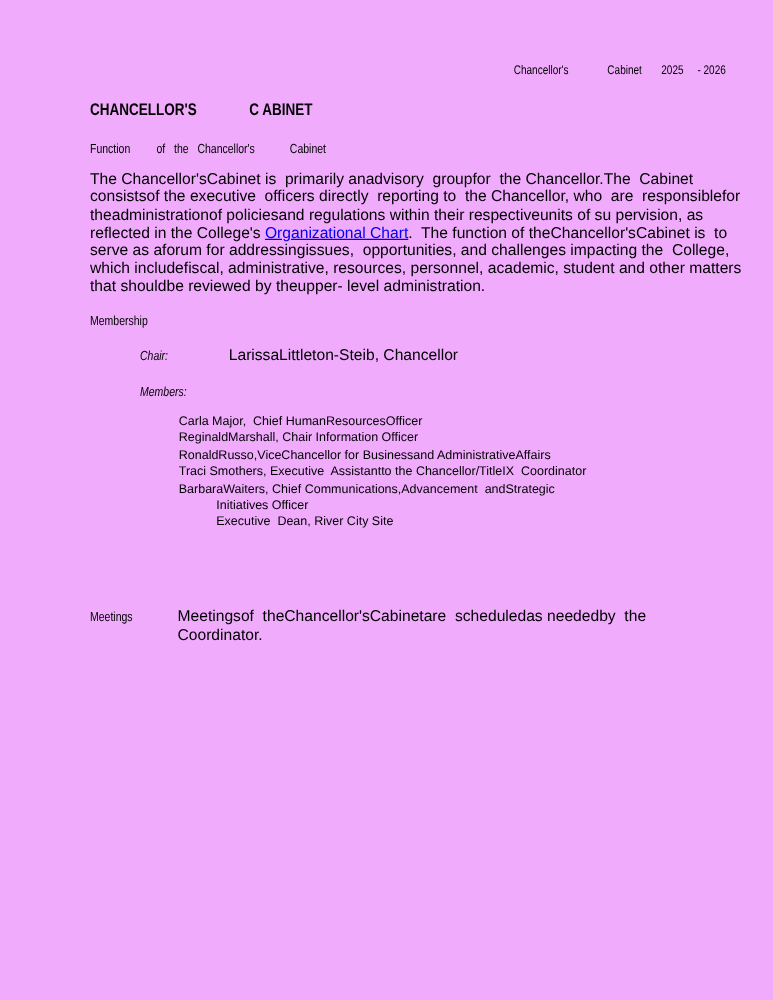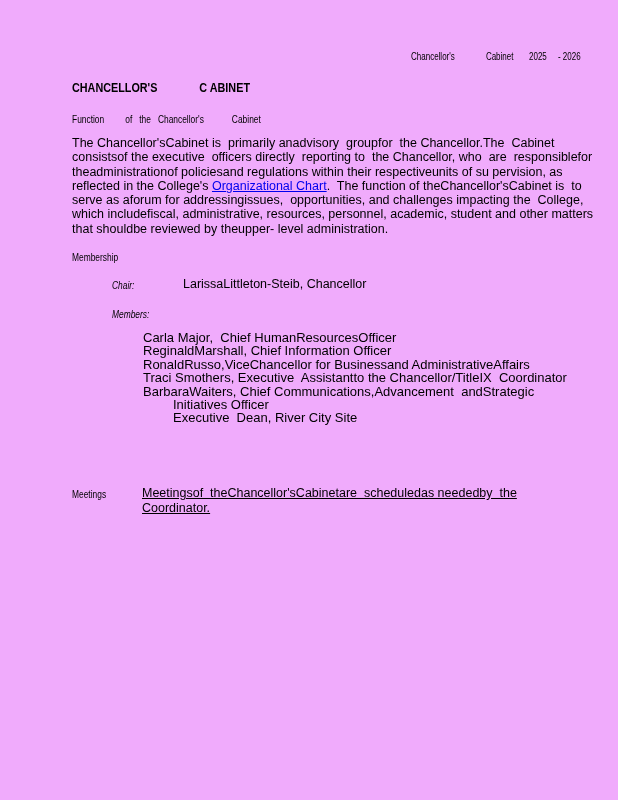--- a/index.html
+++ b/index.html
@@ -44,32 +44,32 @@
     transform:scaleX(0.80); transform-origin:left top;
   }
   .chair-label { top:279px; }
   .members-label { top:308px; }
   .chair-value {
     position:absolute; top:277px; left:183px;
     font-size:12.5px; white-space:pre;
   }
   .members-list {
     position:absolute; top:331px; left:143px;
-    font-size:13px; line-height:13.4px;
+    font-size:10px; line-height:13.4px;
   }
   .members-list .mline { white-space:pre; }
   .members-list .mline.cont { padding-left:30px; }
   .meetings-heading {
     position:absolute; top:488px; left:72px;
     font-size:10.5px;
     transform:scaleX(0.80); transform-origin:left top;
   }
   .meetings-text {
     position:absolute; top:486px; left:142px;
-    font-size:12.5px; line-height:14.5px;text-decoration:underline;
+    font-size:12.5px; line-height:14.5px;
   }
   .meetings-text .mtline { white-space:pre; }
 </style>
 </head>
 <body>
 
 <div class="page">
 
   <div class="header-right">Chancellor's              Cabinet       2025     - 2026</div>
 
@@ -89,21 +89,21 @@
 
   <div class="membership-heading">Membership</div>
 
   <span class="role-label chair-label">Chair:</span>
   <span class="chair-value">LarissaLittleton-Steib, Chancellor</span>
 
   <span class="role-label members-label">Members:</span>
 
   <div class="members-list">
     <div class="mline">Carla Major,  Chief HumanResourcesOfficer</div>
-    <div class="mline">ReginaldMarshall, Chief Information Officer</div>
+    <div class="mline">ReginaldMarshall, Chair Information Officer</div>
     <div class="mline">RonaldRusso,ViceChancellor for Businessand AdministrativeAffairs</div>
     <div class="mline">Traci Smothers, Executive  Assistantto the Chancellor/TitleIX  Coordinator</div>
     <div class="mline">BarbaraWaiters, Chief Communications,Advancement  andStrategic</div>
     <div class="mline cont">Initiatives Officer</div>
     <div class="mline cont">Executive  Dean, River City Site</div>
   </div>
 
   <div class="meetings-heading">Meetings</div>
 
   <div class="meetings-text">

